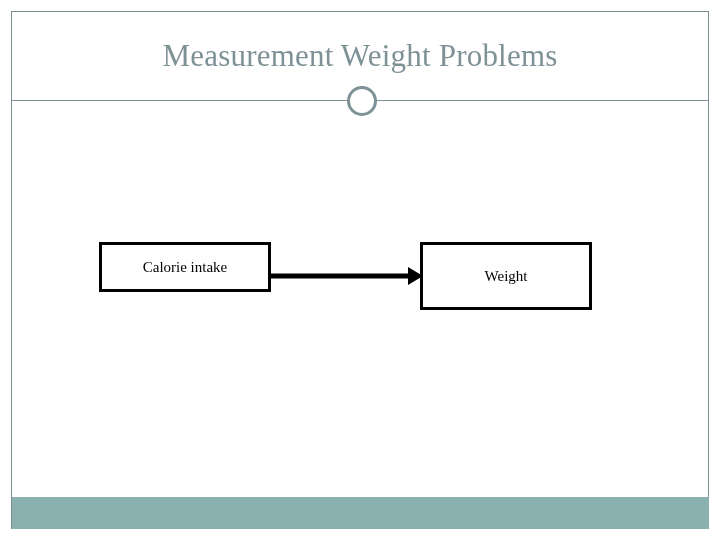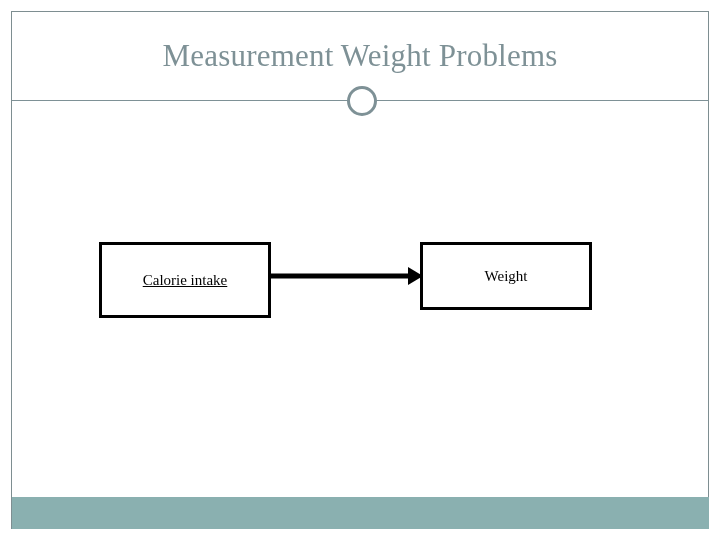--- a/index.html
+++ b/index.html
@@ -97,22 +97,21 @@
     font-size: 15px;
     color: #000000;
     white-space: nowrap;
     line-height: 1;
   }
 
   #node-cause {
     left: 99px;
     top: 242px;
     width: 172px;
-    height: 76px;
-    text-decoration: underline;
+    height: 50px;
   }
   #node-effect {
     left: 420px;
     top: 242px;
     width: 172px;
     height: 68px;
   }
 
   
   .connector {

